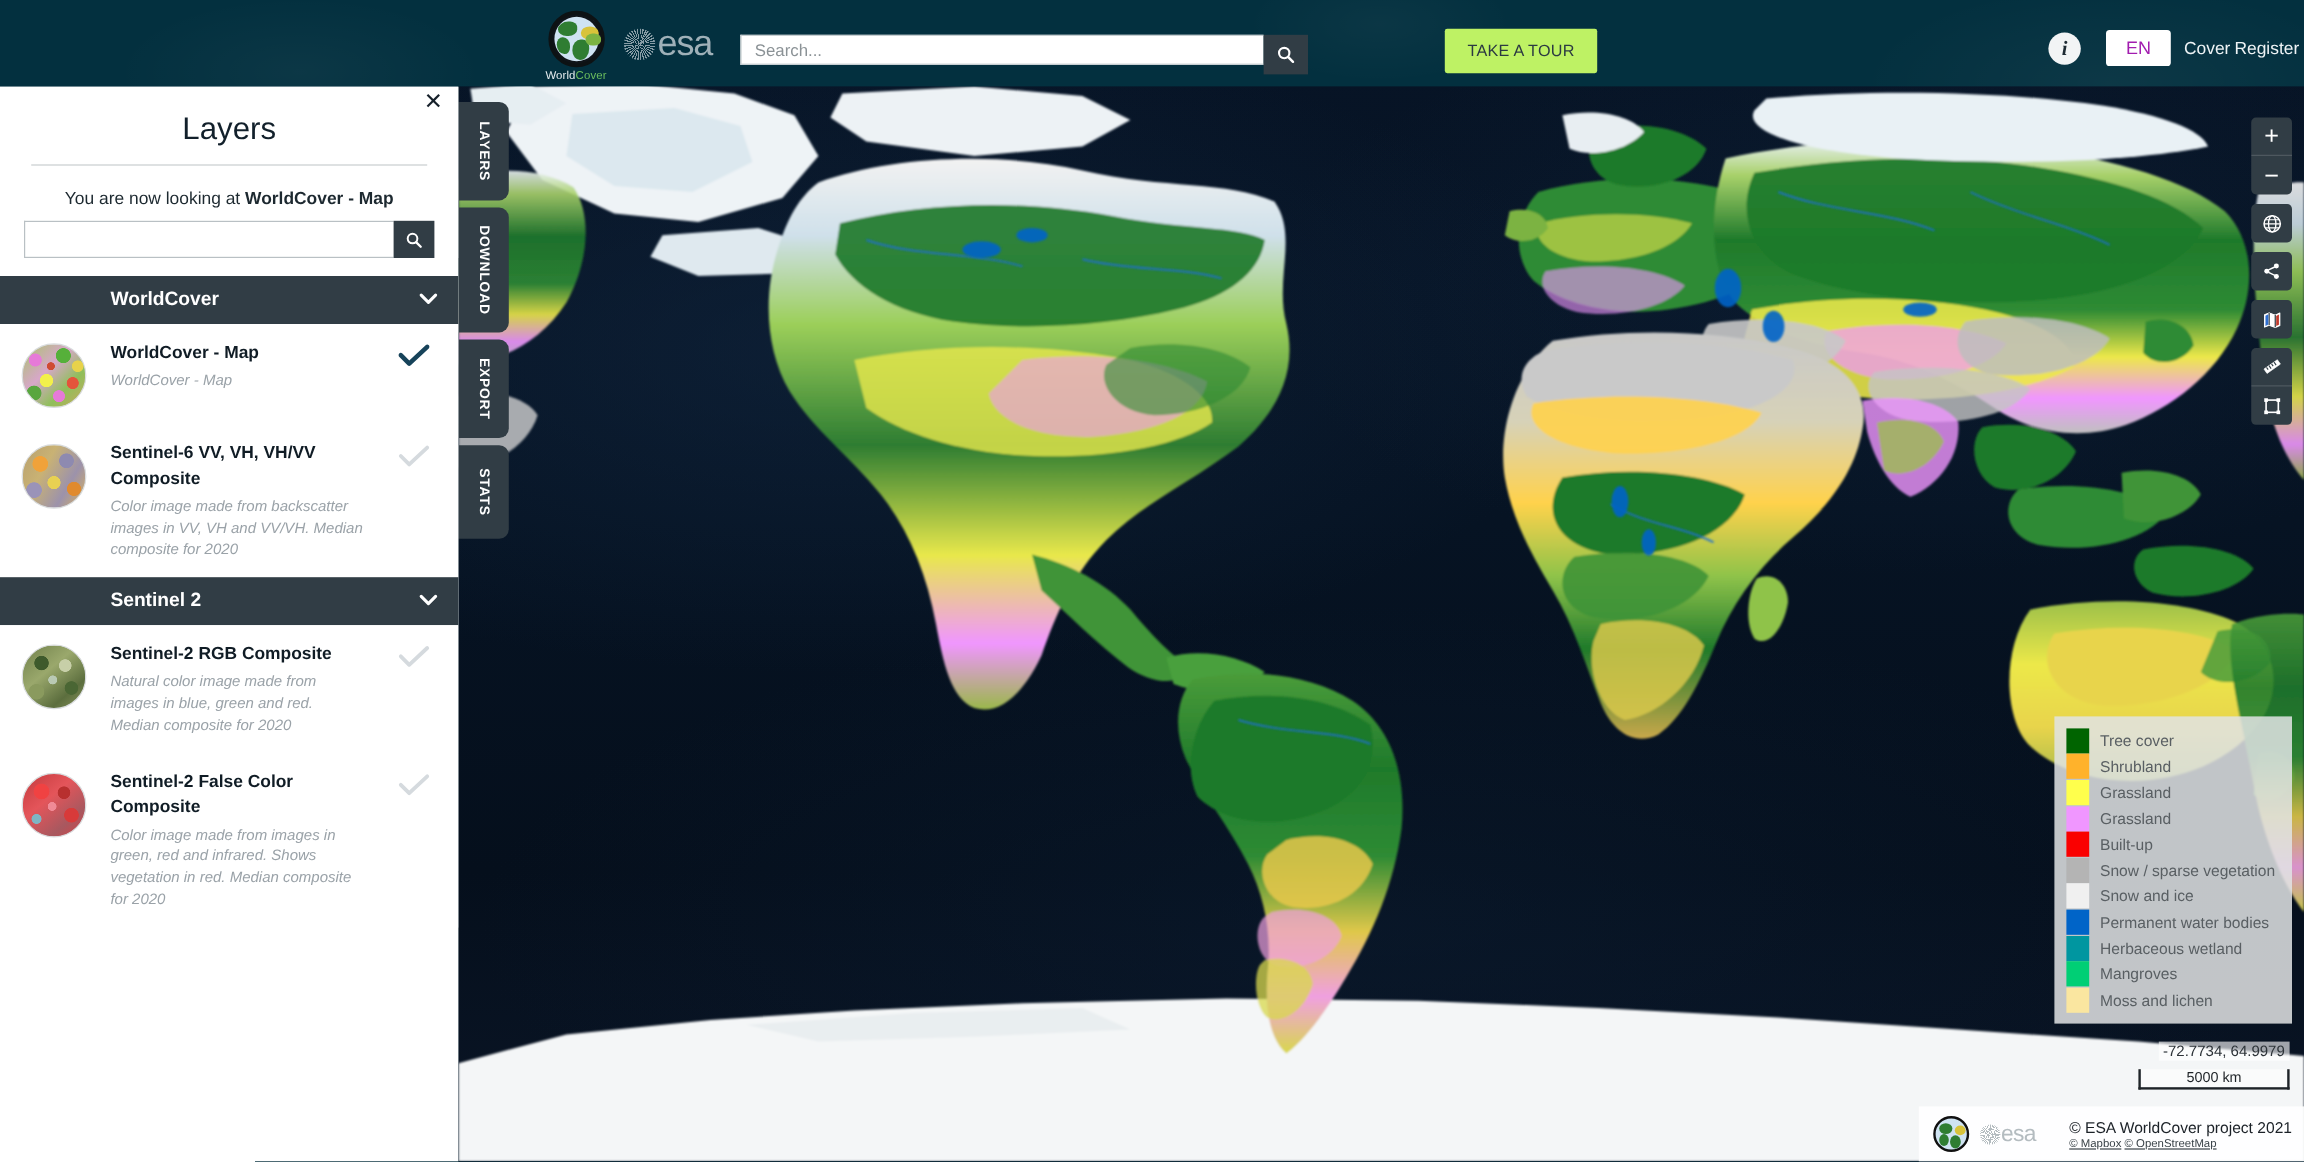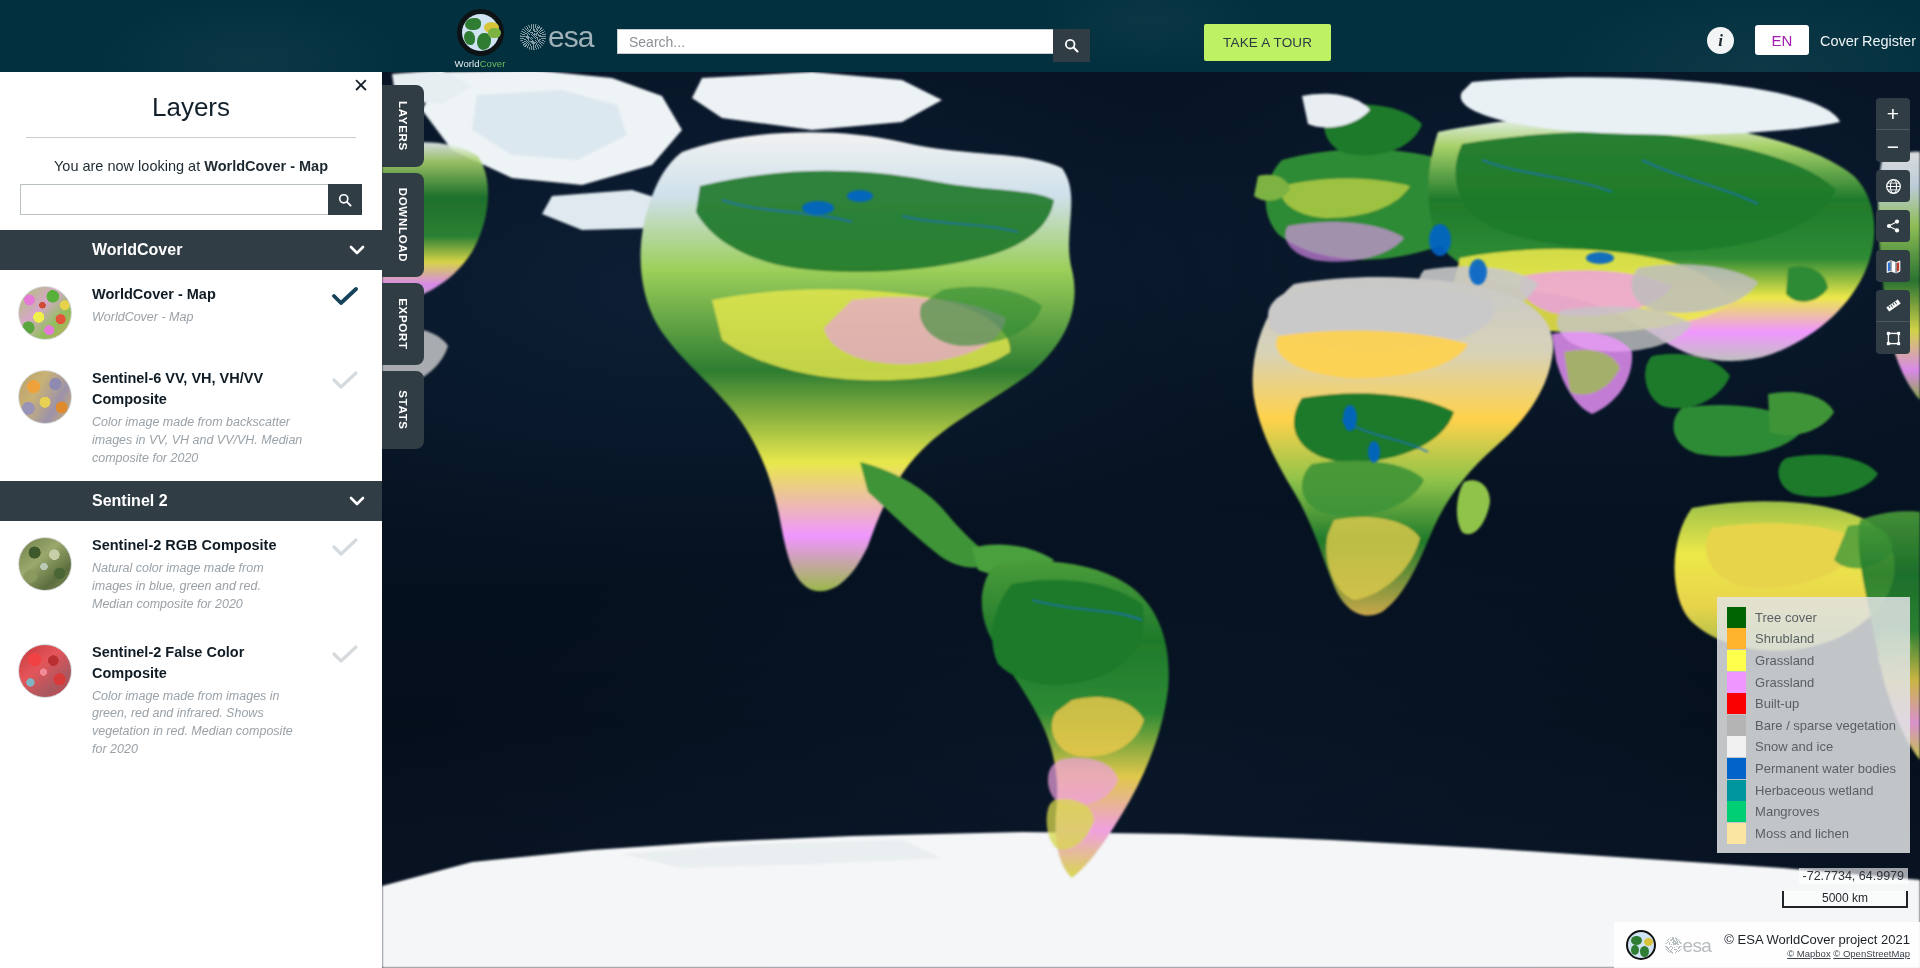--- a/index.html
+++ b/index.html
@@ -277,21 +277,21 @@
   .attr-globe .g2 { position:absolute; left:3px; top:13px; width:8px; height:10px; background:#2f7d32; border-radius:50%; }
   .attr-globe .g3 { position:absolute; left:12px; top:14px; width:9px; height:11px; background:#2f7d32; border-radius:50%; }
   .attr-globe .g4 { position:absolute; left:16px; top:6px; width:9px; height:8px; background:#d8c33a; border-radius:50%; }
   .attr-esa { display: flex; align-items: center; margin-right: 13px; }
   .attr-esa-swirl {
     width: 17px; height: 17px; border-radius: 50%;
     background: repeating-conic-gradient(from 30deg at 50% 50%, #b4bcc0 0 5deg, #fff 5deg 11deg);
     margin-right: 1px;
   }
   .attr-esa-word { font-size: 19px; color: #b4bcc0; letter-spacing: -.6px; line-height: 1; }
-  .attr-text { text-align: right; }
+  .attr-text { text-align: left; margin-left: 15px; }
   .attr-main { font-size: 13px; color: #1b2127; white-space: nowrap; }
   .attr-sub { font-size: 9.5px; color: #3a4349; margin-top: 1px; white-space: nowrap; }
   .attr-sub a { color: #3a4349; text-decoration: underline; }
 </style>
 </head>
 <body>
 
 <div id="app">
 
   <div id="map-canvas">
@@ -711,21 +711,21 @@
       <div class="legend-row">
         <div class="legend-swatch" style="background: rgb(240, 150, 255);"></div>
         <div class="legend-label">Grassland</div>
       </div>
       <div class="legend-row">
         <div class="legend-swatch" style="background: rgb(250, 0, 0);"></div>
         <div class="legend-label">Built-up</div>
       </div>
       <div class="legend-row">
         <div class="legend-swatch" style="background: rgb(180, 180, 180);"></div>
-        <div class="legend-label">Bare / sparse vegetation</div>
+        <div class="legend-label">Snow / sparse vegetation</div>
       </div>
       <div class="legend-row">
         <div class="legend-swatch" style="background: rgb(240, 240, 240);"></div>
         <div class="legend-label">Snow and ice</div>
       </div>
       <div class="legend-row">
         <div class="legend-swatch" style="background: rgb(0, 100, 200);"></div>
         <div class="legend-label">Permanent water bodies</div>
       </div>
       <div class="legend-row">

